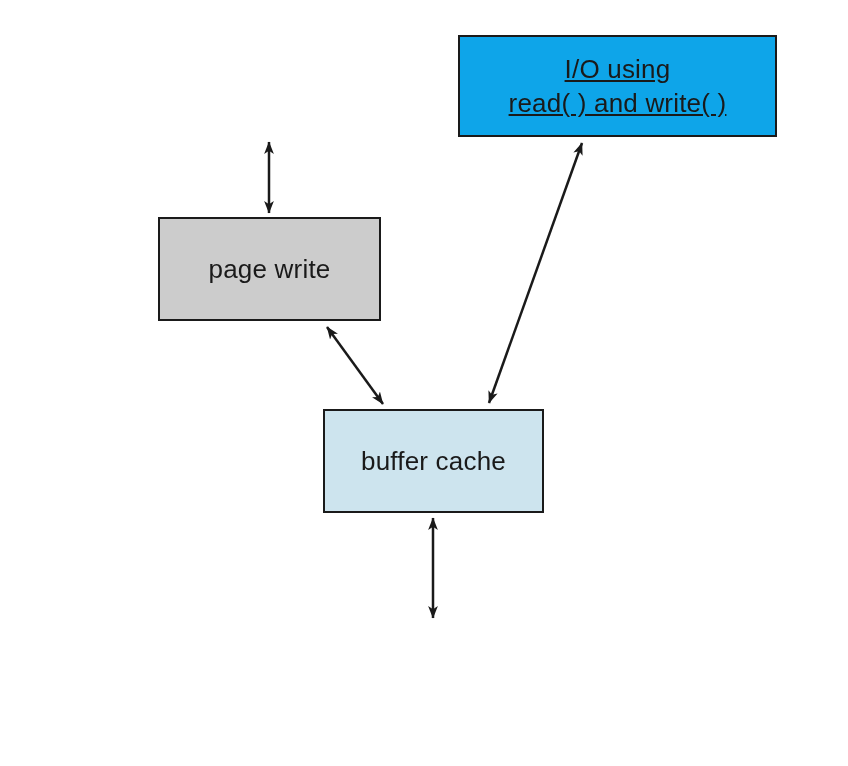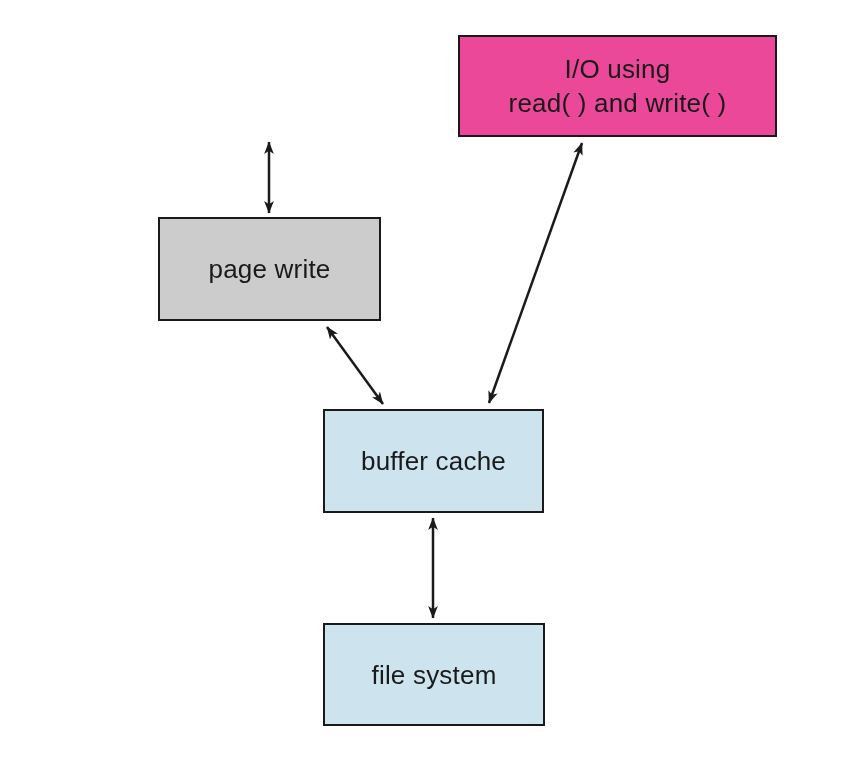--- a/index.html
+++ b/index.html
@@ -25,21 +25,21 @@
     text-align: center;
     color: #1a1a1a;
     font-size: 26px;
     line-height: 34px;
     letter-spacing: 0.2px;
   }
   .box .label {
     white-space: pre-line;
   }
   .fill-gray  { background: #cccccc; }
-  .fill-white { background: #ec4899; }
+  .fill-white { background: #0ea5e9; text-decoration: underline; }
   .fill-blue  { background: #cde4ee; }
 
   #box-memory-mapped-io { left: 68px;  top: 35px;  width: 344px; height: 102px; }
   #box-io-read-write    { left: 458px; top: 35px;  width: 319px; height: 102px; }
   #box-page-cache       { left: 158px; top: 217px; width: 223px; height: 104px; }
   #box-buffer-cache     { left: 323px; top: 409px; width: 221px; height: 104px; }
   #box-file-system      { left: 323px; top: 623px; width: 222px; height: 103px; }
 
   #arrow-layer {
     position: absolute;
@@ -78,17 +78,14 @@
   </div>
 
   <div id="box-page-cache" class="box fill-gray">
     <span class="label">page write</span>
   </div>
 
   <div id="box-buffer-cache" class="box fill-blue">
     <span class="label">buffer cache</span>
   </div>
 
-  <div id="box-file-system" class="box fill-blue">
-    <span class="label">file system</span>
-  </div>
 
 </div>
 
 </body></html>

